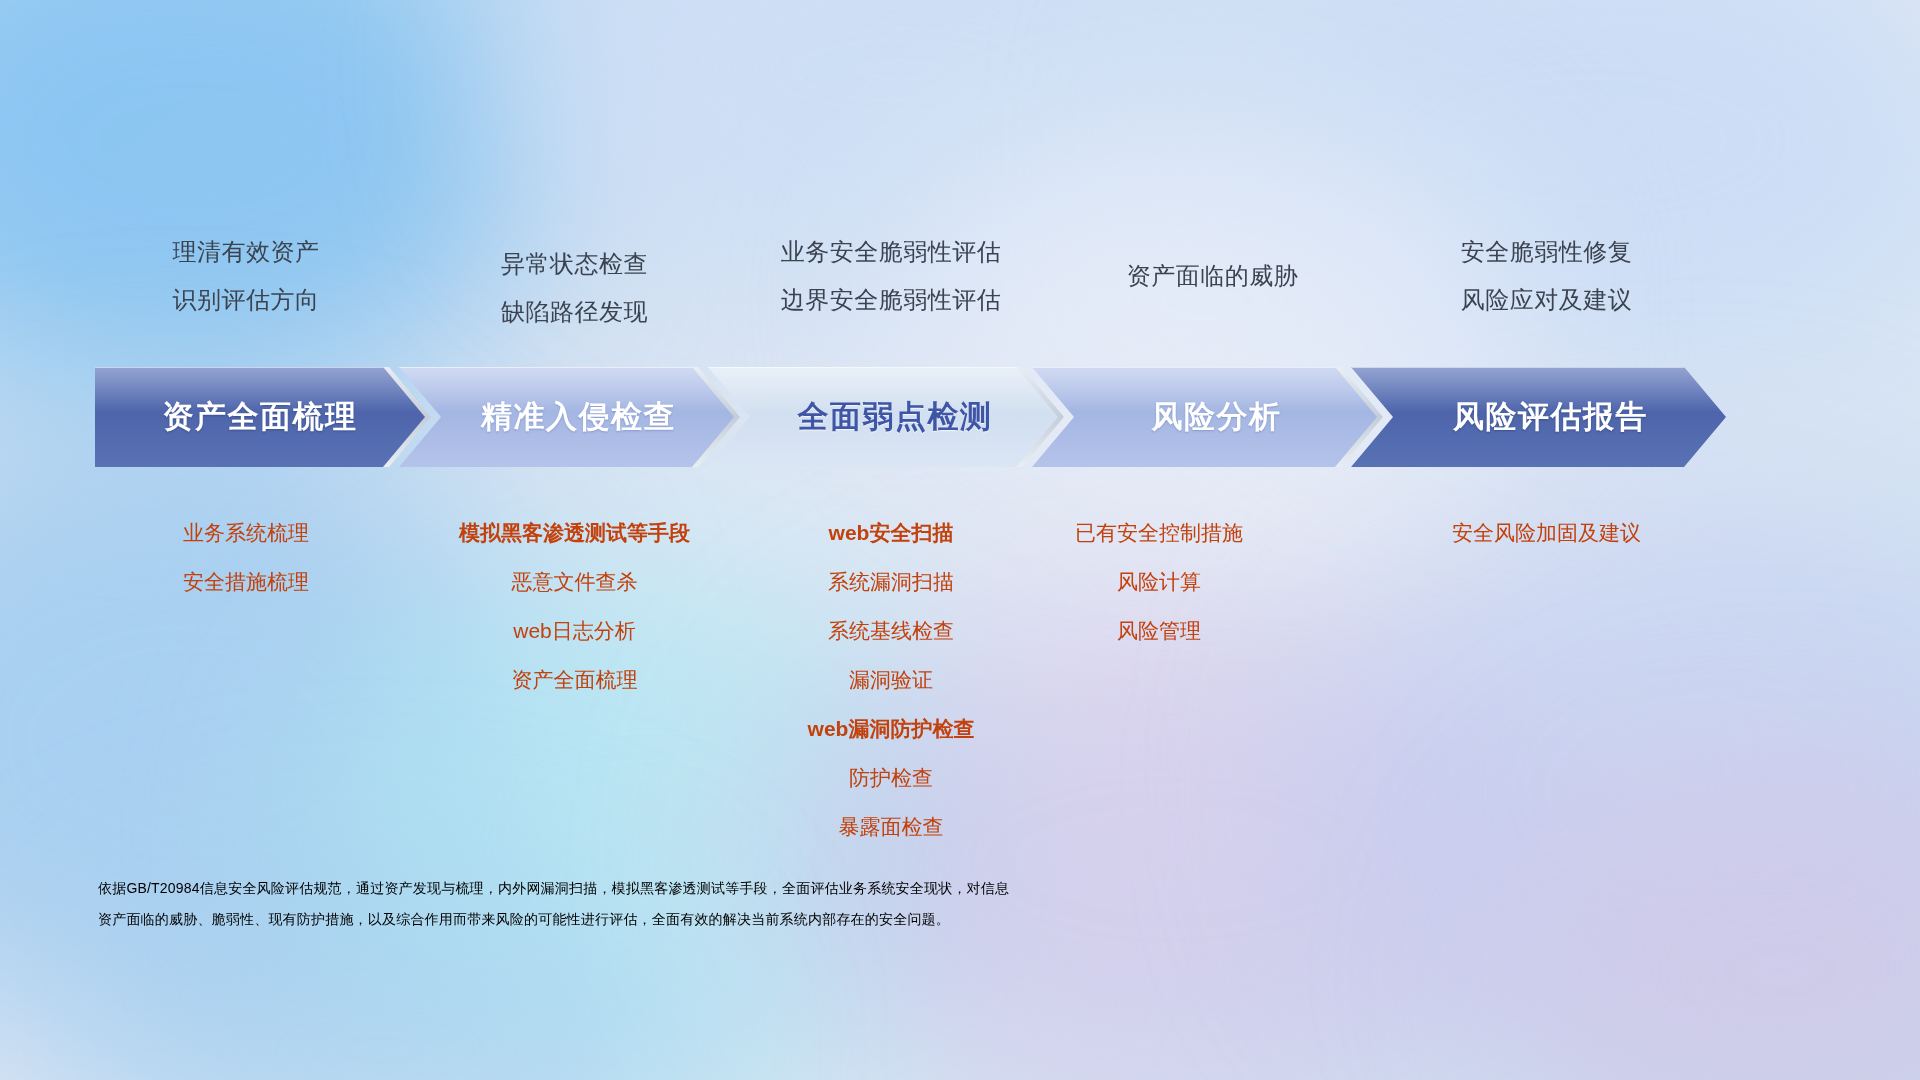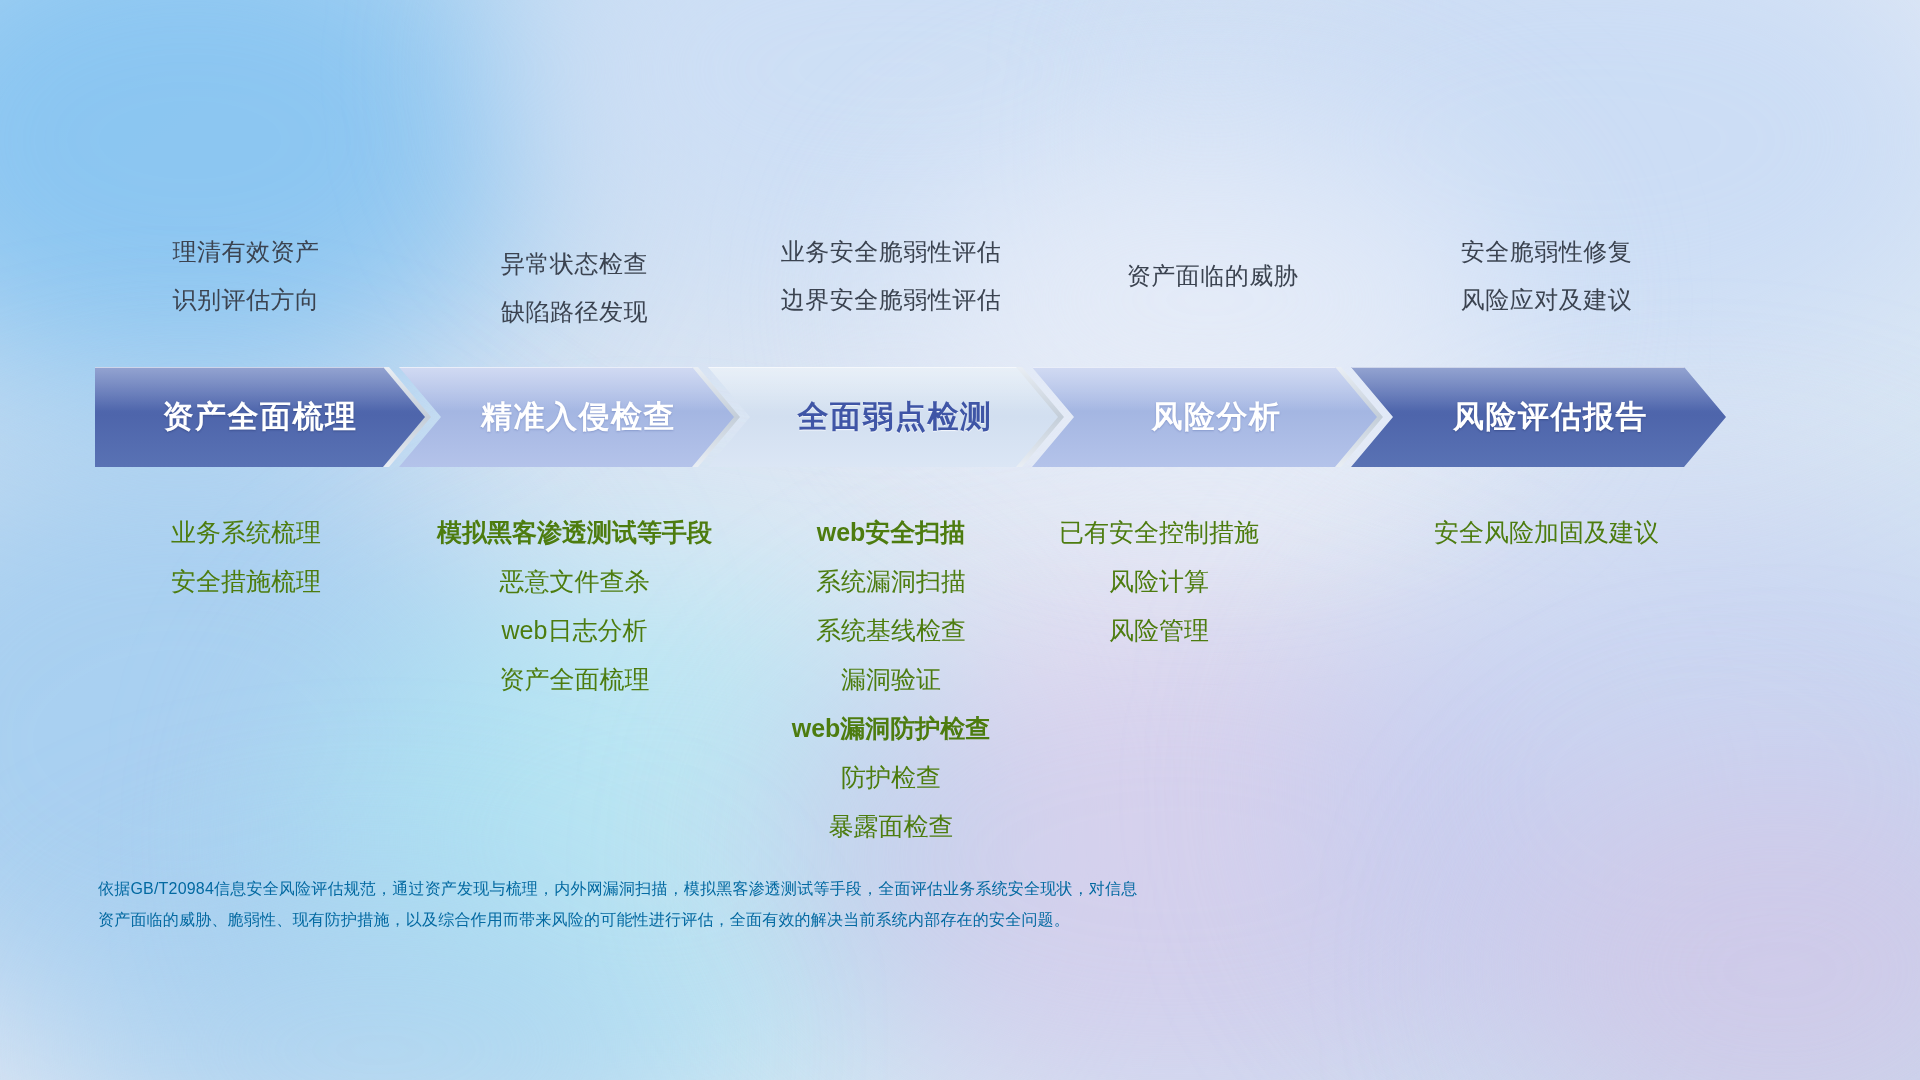--- a/index.html
+++ b/index.html
@@ -88,31 +88,31 @@
     z-index:1;
   }
 
   
   .bot-row {
     position:absolute; left:0; right:0; top:508px;
     display:flex; align-items:flex-start;
   }
   .bot-cell { text-align:center; }
   .bot-cell .it {
-    color:#4d7c0f;
-    font-size:25px;
+    color:#c2410c;
+    font-size:21px;
     line-height:49px;
     white-space:nowrap;
   }
 
   
   .footer {
     position:absolute; left:98px; top:873px; width:1620px;
-    color:#0369a1;
-    font-size:16px;
+    color:#000000;
+    font-size:14px;
     line-height:31px;
     letter-spacing:.2px;
   }
   .footer .fl { white-space:nowrap; }
 </style>
 </head>
 <body>
 
 <div id="bg" style="background: linear-gradient(145deg, rgb(188, 220, 244) 0%, rgb(207, 224, 242) 22%, rgb(223, 231, 244) 42%, rgb(230, 236, 246) 58%, rgb(215, 230, 244) 76%, rgb(201, 221, 240) 100%);">
     <div class="blob" style="left: -160px; top: -120px; width: 700px; height: 520px; background: rgba(120, 190, 240, 0.75);"></div>

